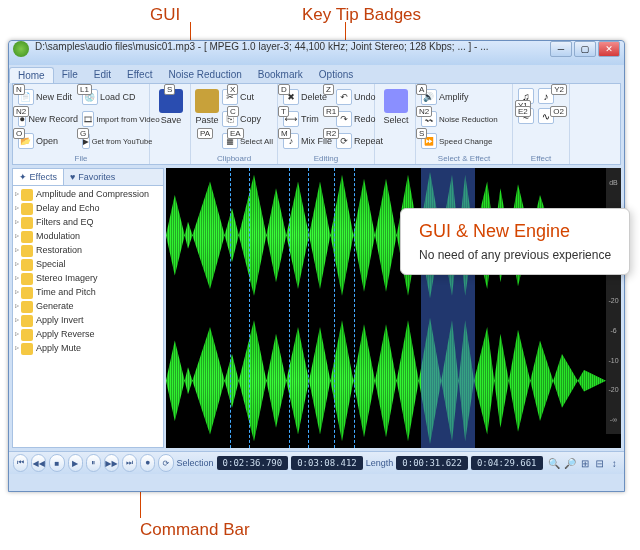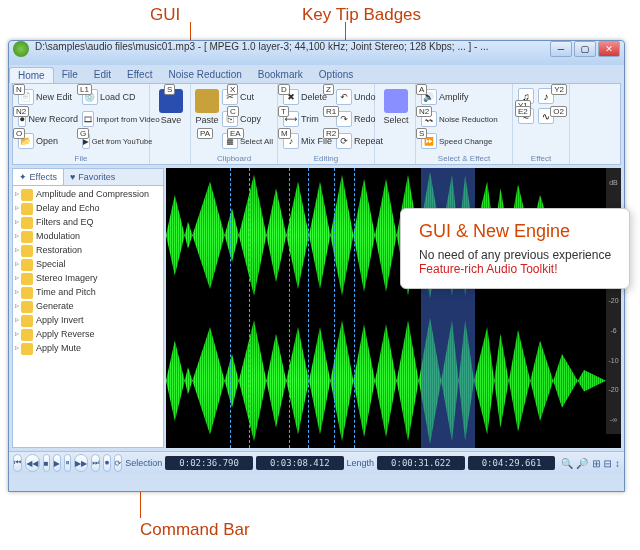--- a/index.html
+++ b/index.html
@@ -42,39 +42,38 @@
 .wavefill{position:absolute;top:0;bottom:0;left:0;right:0;background:
  repeating-linear-gradient(90deg,transparent 0,transparent 1px,rgba(0,0,0,.3) 1px,rgba(0,0,0,.3) 2px),
  radial-gradient(ellipse 200% 90% at 30% 50%,#3aff3a,#0a0);
  clip-path:polygon(0 50%,2% 20%,5% 60%,10% 10%,15% 70%,20% 5%,25% 85%,30% 10%,35% 90%,40% 5%,45% 92%,50% 8%,55% 95%,60% 3%,65% 95%,68% 5%,70% 50%,70% 50%,73% 10%,76% 85%,80% 12%,85% 80%,90% 30%,95% 58%,100% 50%,100% 50%,95% 42%,90% 70%,85% 20%,80% 88%,76% 15%,73% 90%,70% 50%,68% 95%,65% 5%,60% 97%,55% 5%,50% 92%,45% 8%,40% 95%,35% 10%,30% 90%,25% 15%,20% 95%,15% 30%,10% 90%,5% 40%,2% 80%,0 50%)}
 .sel{position:absolute;top:0;bottom:0;background:rgba(60,100,200,0.55)}
 .dashsel{position:absolute;top:0;bottom:0;border-left:1px dashed #4af;border-right:1px dashed #4af}
 .ruler{position:absolute;bottom:0;left:0;right:15px;height:14px;background:#222;color:#aaa;font-size:8px;display:flex;justify-content:space-around;align-items:center}
 .dbscale{position:absolute;right:0;top:0;bottom:14px;width:15px;background:#222;display:flex;flex-direction:column;justify-content:space-around;align-items:center;color:#aaa;font-size:7px}
 .statusbar{height:22px;background:linear-gradient(#e2ecf9,#c8dcf4);border-top:1px solid #a8c2e3;display:flex;align-items:center;padding:0 4px;gap:3px;font-size:9px;color:#333}
 .playbtn{width:16px;height:16px;border:1px solid #a8c2e3;border-radius:8px;background:linear-gradient(#fff,#d8e6f7);display:flex;align-items:center;justify-content:center;font-size:8px;color:#3b5a8f}
-.timebox{background:#1a2844;color:#cde;padding:2px 14px;border-radius:2px;font-family:monospace;font-size:9px}
+.timebox{background:#1a2844;color:#cde;padding:2px 6px;border-radius:2px;font-family:monospace;font-size:9px}
 .sblbl{color:#3b5a8f}
 .spacer{flex:1}
 .zbtn{width:14px;height:14px;font-size:10px;color:#3b5a8f;display:flex;align-items:center;justify-content:center}
 </style>
 </head>
 <body>
 
 <div class="annot" style="left:150px;top:5px">GUI</div>
 <div class="annot-line" style="left:190px;top:22px;width:1px;height:55px"></div>
 <div class="annot" style="left:302px;top:5px">Key Tip Badges</div>
 <div class="annot-line" style="left:345px;top:22px;width:1px;height:60px"></div>
 <div class="annot" style="left:140px;top:520px">Command Bar</div>
 <div class="annot-line" style="left:140px;top:372px;width:1px;height:146px"></div>
 
 <div class="tooltip" style="left:400px;top:208px">
  <h3>GUI &amp; New Engine</h3>
  <div class="sub">No need of any previous experience</div>
- <div class="red">Feature-rich Audio Toolkit!</div>
 </div>
 
 <div class="window">
  <div class="titlebar">
   <div class="app-icon"></div>
   <div class="titlebar-text">D:\samples\audio files\music01.mp3 - [ MPEG 1.0 layer-3; 44,100 kHz; Joint Stereo; 128 Kbps; ... ] - ...</div>
   <div class="winbtn">─</div>
   <div class="winbtn">▢</div>
   <div class="winbtn close">✕</div>
  </div>

